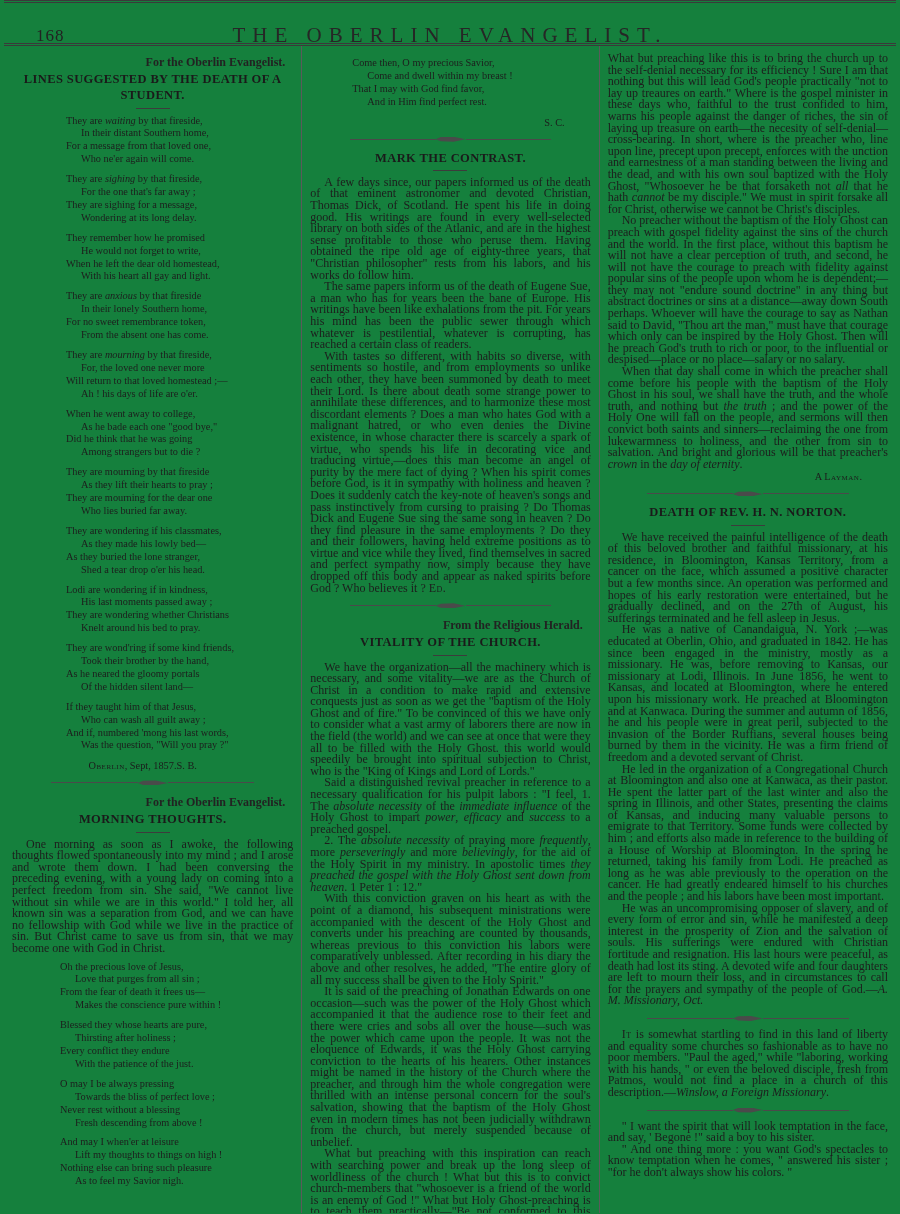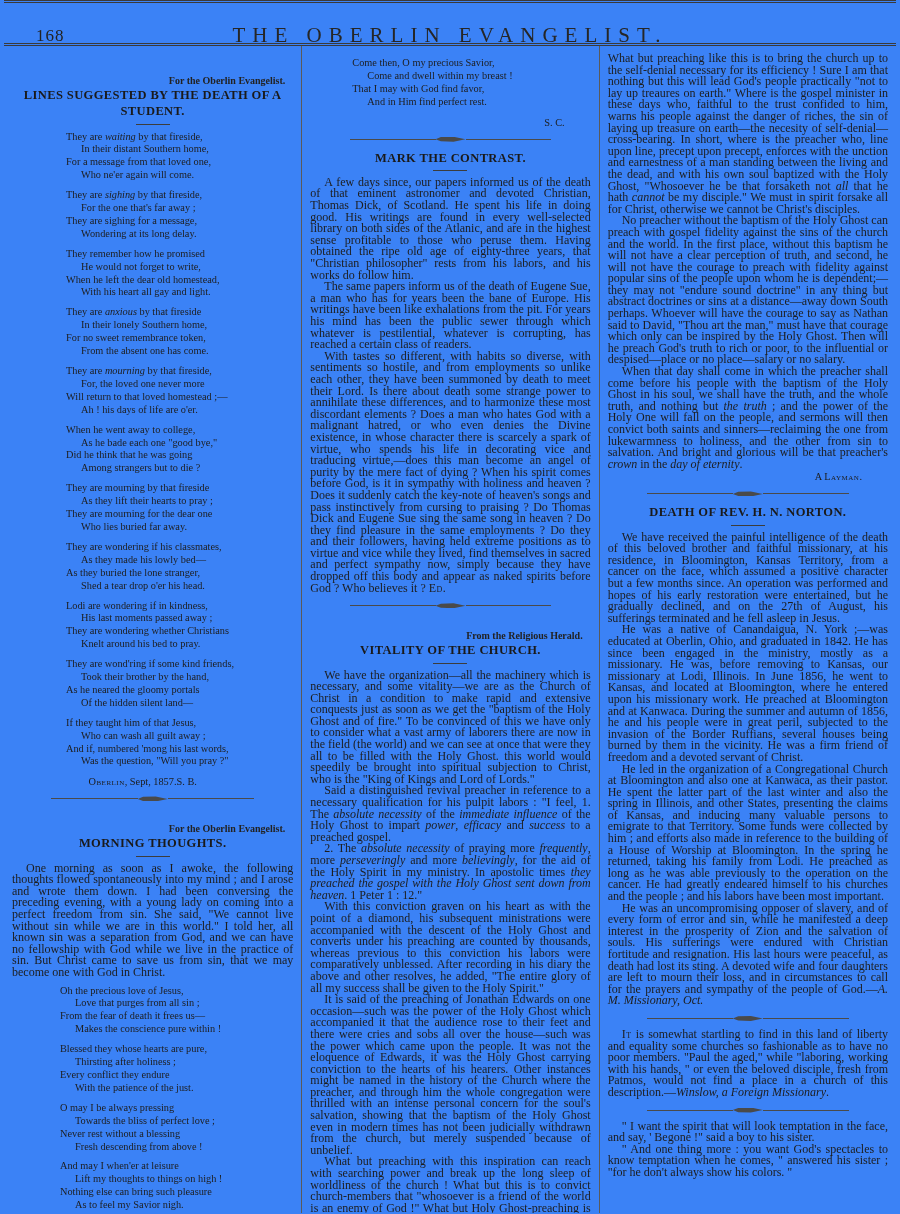--- a/index.html
+++ b/index.html
@@ -1,37 +1,37 @@
 <!DOCTYPE html>
 <html><head>
 <meta charset="utf-8">
 <style>
   html,body{margin:0;padding:0;height:1214px;overflow:hidden;background:#e8e6e1;}
   .page{
-    width:900px;height:1214px;margin:0 auto;background:#3b82f6;color:#1c1c1c;
+    width:900px;height:1214px;margin:0 auto;background:#15803d;color:#1c1c1c;
     font-family:"Liberation Serif","DejaVu Serif",serif;
     box-sizing:border-box;position:relative;
   }
   
   .masthead-row{
     display:grid;grid-template-columns:1fr auto 1fr;align-items:center;
     border-top:3px double #3a3a3a;border-bottom:3px double #3a3a3a;
     padding:4px 10px;height:32px;box-sizing:content-box;margin:0 4px;
   }
   .pageno{font-size:17px;letter-spacing:1px;padding-left:22px;color:#222;}
   .masthead{
     margin:16px;font-size:21px;font-weight:normal;letter-spacing:7px;
     text-align:center;color:#262626;white-space:nowrap;
   }
   
   .columns{display:flex;align-items:stretch;height:1167px;margin:0 4px;}
   .col{width:33.333%;box-sizing:border-box;padding:7px 8px 0 8px;overflow:hidden;}
   .col+.col{border-left:1px solid #5a5a5a;}
   
-  .attribution{text-align:right;font-size:10px;font-weight:bold;padding:2px 8px 0 0;color:#222;margin-top:20px;}
+  .attribution{text-align:right;font-size:12px;font-weight:bold;padding:2px 8px 0 0;color:#222;}
   .headline{
     margin:1px 0 0;font-size:12.5px;font-weight:bold;text-align:center;
     letter-spacing:0.4px;line-height:1.3;color:#1a1a1a;
   }
   .head-rule{width:34px;border-top:1px solid #3c3c3c;margin:4px auto 6px;height:0;}
   .divider{display:flex;align-items:center;width:72%;margin:9px auto 8px;}
   .divider::before,.divider::after{content:"";flex:1;border-top:1px solid #4a4a4a;}
   .divider .orn{width:30px;height:5px;background:#4a4a4a;flex:0 0 auto;
     clip-path:polygon(0 50%,18% 8%,60% 0,100% 50%,60% 100%,18% 92%);}
   

